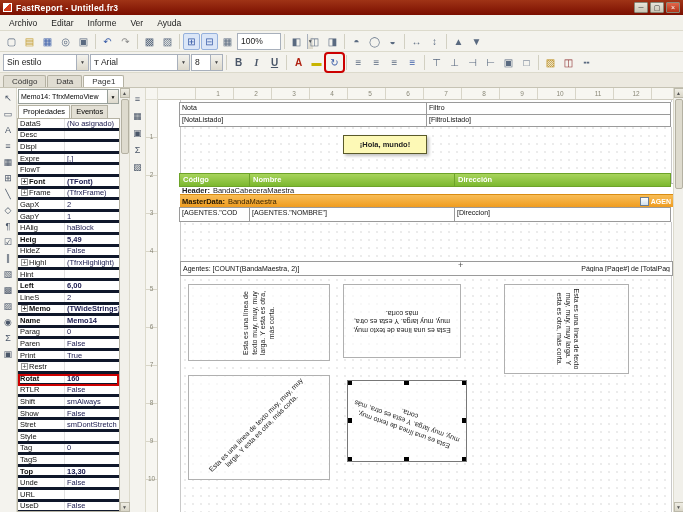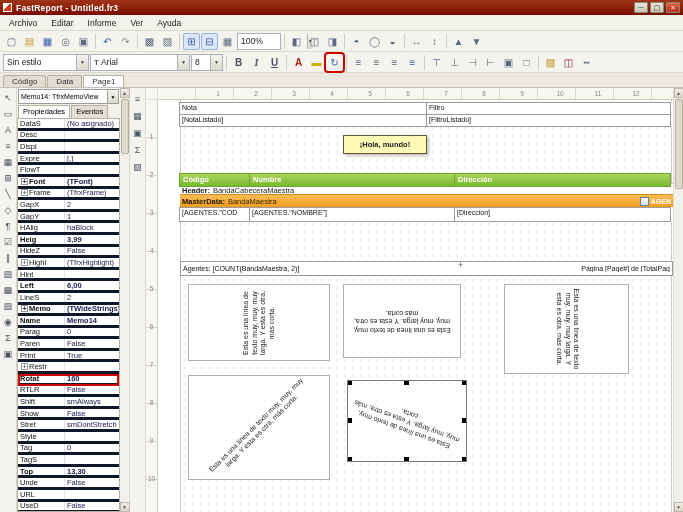--- a/index.html
+++ b/index.html
@@ -325,21 +325,21 @@
         <div class="prop-row">
           <span class="pl">
             <span>HAlig</span>
           </span>
           <span class="pv">haBlock</span>
         </div>
         <div class="prop-row b">
           <span class="pl">
             <span>Heig</span>
           </span>
-          <span class="pv">3,99</span>
+          <span class="pv">5,49</span>
         </div>
         <div class="prop-row">
           <span class="pl">
             <span>HideZ</span>
           </span>
           <span class="pv">False</span>
         </div>
         <div class="prop-row">
           <span class="pl">
             <span class="exp">+</span>

